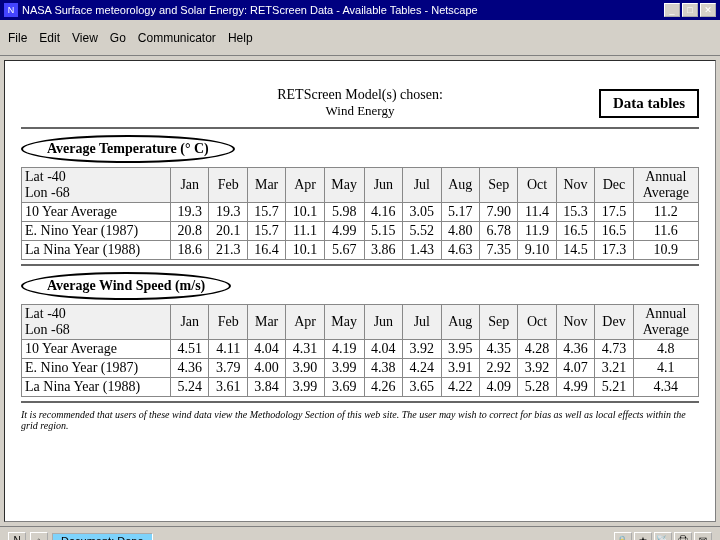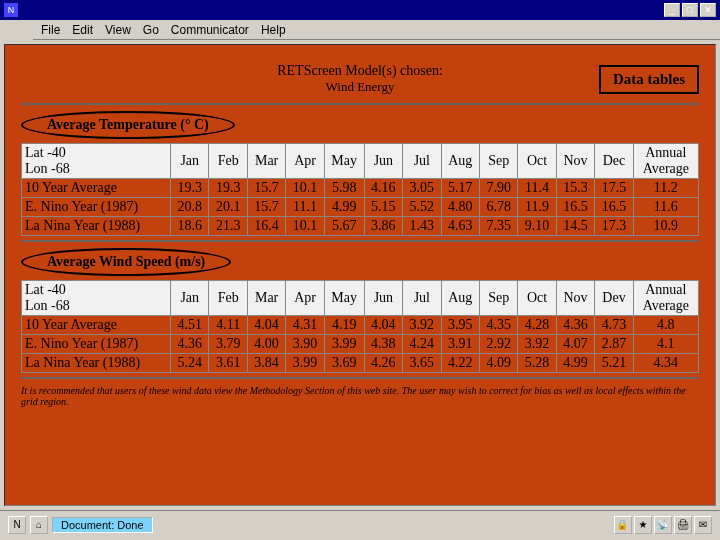--- a/index.html
+++ b/index.html
@@ -42,39 +42,38 @@
       border: 1px outset #fff;
       font-size: 9px;
       display: flex; align-items: center; justify-content: center;
       cursor: pointer;
       font-family: Arial, sans-serif;
     }
 
     
     .menu-bar {
       background: #d4d0c8;
-      height: 20px;
+      height: 36px;
       display: flex;
       align-items: center;
       padding: 0 2px;
       font-size: 12px;
       font-family: Arial, sans-serif;
       border-bottom: 1px solid #808080;
-      margin-left: 33px;
     }
     .menu-item {
       padding: 2px 6px;
       cursor: pointer;
     }
 
     
     .content-area {
-      background: #c2410c;
+      background: #ffffff;
       margin: 4px;
-      padding: 18px 16px;
+      padding: 26px 16px;
       height: calc(540px - 20px - 20px - 30px - 8px);
       overflow: hidden;
       border: 1px inset #808080;
     }
 
     
     .header-section {
       display: flex;
       align-items: center;
       justify-content: center;
@@ -186,20 +185,21 @@
       justify-content: space-between;
       margin-top: 4px;
       font-size: 13px;
     }
   </style>
 </head>
 <body>
 
 <div class="title-bar">
   <div class="title-bar-icon">N</div>
+  <span>NASA Surface meteorology and Solar Energy: RETScreen Data - Available Tables - Netscape</span>
   <div class="title-bar-buttons">
     <div class="title-btn">_</div>
     <div class="title-btn">□</div>
     <div class="title-btn">✕</div>
   </div>
 </div>
 
 <div class="menu-bar">
   <span class="menu-item">File</span>
   <span class="menu-item">Edit</span>
@@ -344,21 +344,21 @@
       <td>3.79</td>
       <td>4.00</td>
       <td>3.90</td>
       <td>3.99</td>
       <td>4.38</td>
       <td>4.24</td>
       <td>3.91</td>
       <td>2.92</td>
       <td>3.92</td>
       <td>4.07</td>
-      <td>2.87</td>
+      <td>3.21</td>
       <td>4.1</td>
     </tr>
     <tr>
       <td>La Nina Year (1988)</td>
       <td>5.24</td>
       <td>3.61</td>
       <td>3.84</td>
       <td>3.99</td>
       <td>3.69</td>
       <td>4.26</td>

